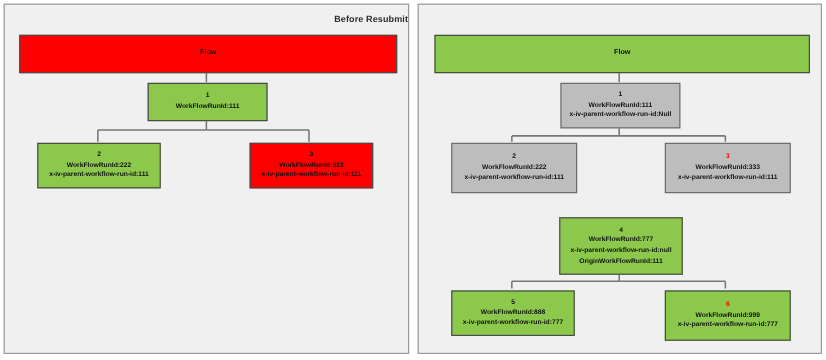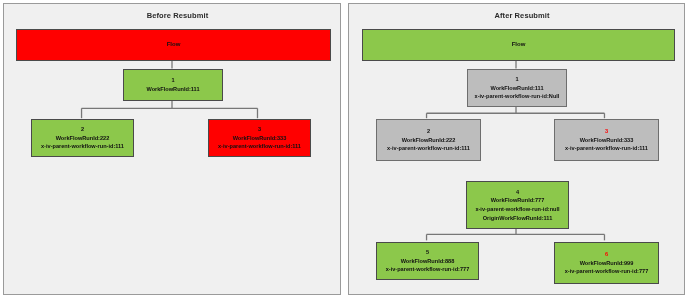--- a/index.html
+++ b/index.html
@@ -28,21 +28,21 @@
     box-sizing: border-box;
   }
   .panel.left  { left: 3px;   width: 338px; }
   .panel.right { left: 348px; width: 337px; }
 
   .panel-title {
     position: absolute;
     top: 7px;
     left: 0;
     right: 0;
-    text-align: center;
+    text-align: right;
     font-size: 7.5px;
     font-weight: bold;
     color: #2b2b2b;
     letter-spacing: 0.1px;
     margin-left: 11px;
   }
 
   
   .graph {
     position: absolute;
@@ -119,21 +119,20 @@
 
       <div class="node fill-red" style="left:204px; top:115px; width:103px; height:38px;">
         <span class="line txt-black">3</span>
         <span class="line txt-black">WorkFlowRunId:333</span>
         <span class="line txt-black">x-iv-parent-workflow-run-id:111</span>
       </div>
     </div>
   </div>
 
   <div class="panel right">
-    <div class="panel-title">After Resubmit</div>
 
     <div class="graph">
       <svg class="edges" viewBox="0 0 337 292" preserveAspectRatio="none">
 
         <line x1="168" y1="57" x2="168" y2="65" stroke="#777" stroke-width="1.3"></line>
 
         <line x1="168" y1="103" x2="168" y2="110" stroke="#777" stroke-width="1.3"></line>
         <line x1="168" y1="110" x2="78" y2="110" stroke="#777" stroke-width="1.3"></line>
         <line x1="78" y1="110" x2="78" y2="115" stroke="#777" stroke-width="1.3"></line>
         <line x1="168" y1="110" x2="257" y2="110" stroke="#777" stroke-width="1.3"></line>

